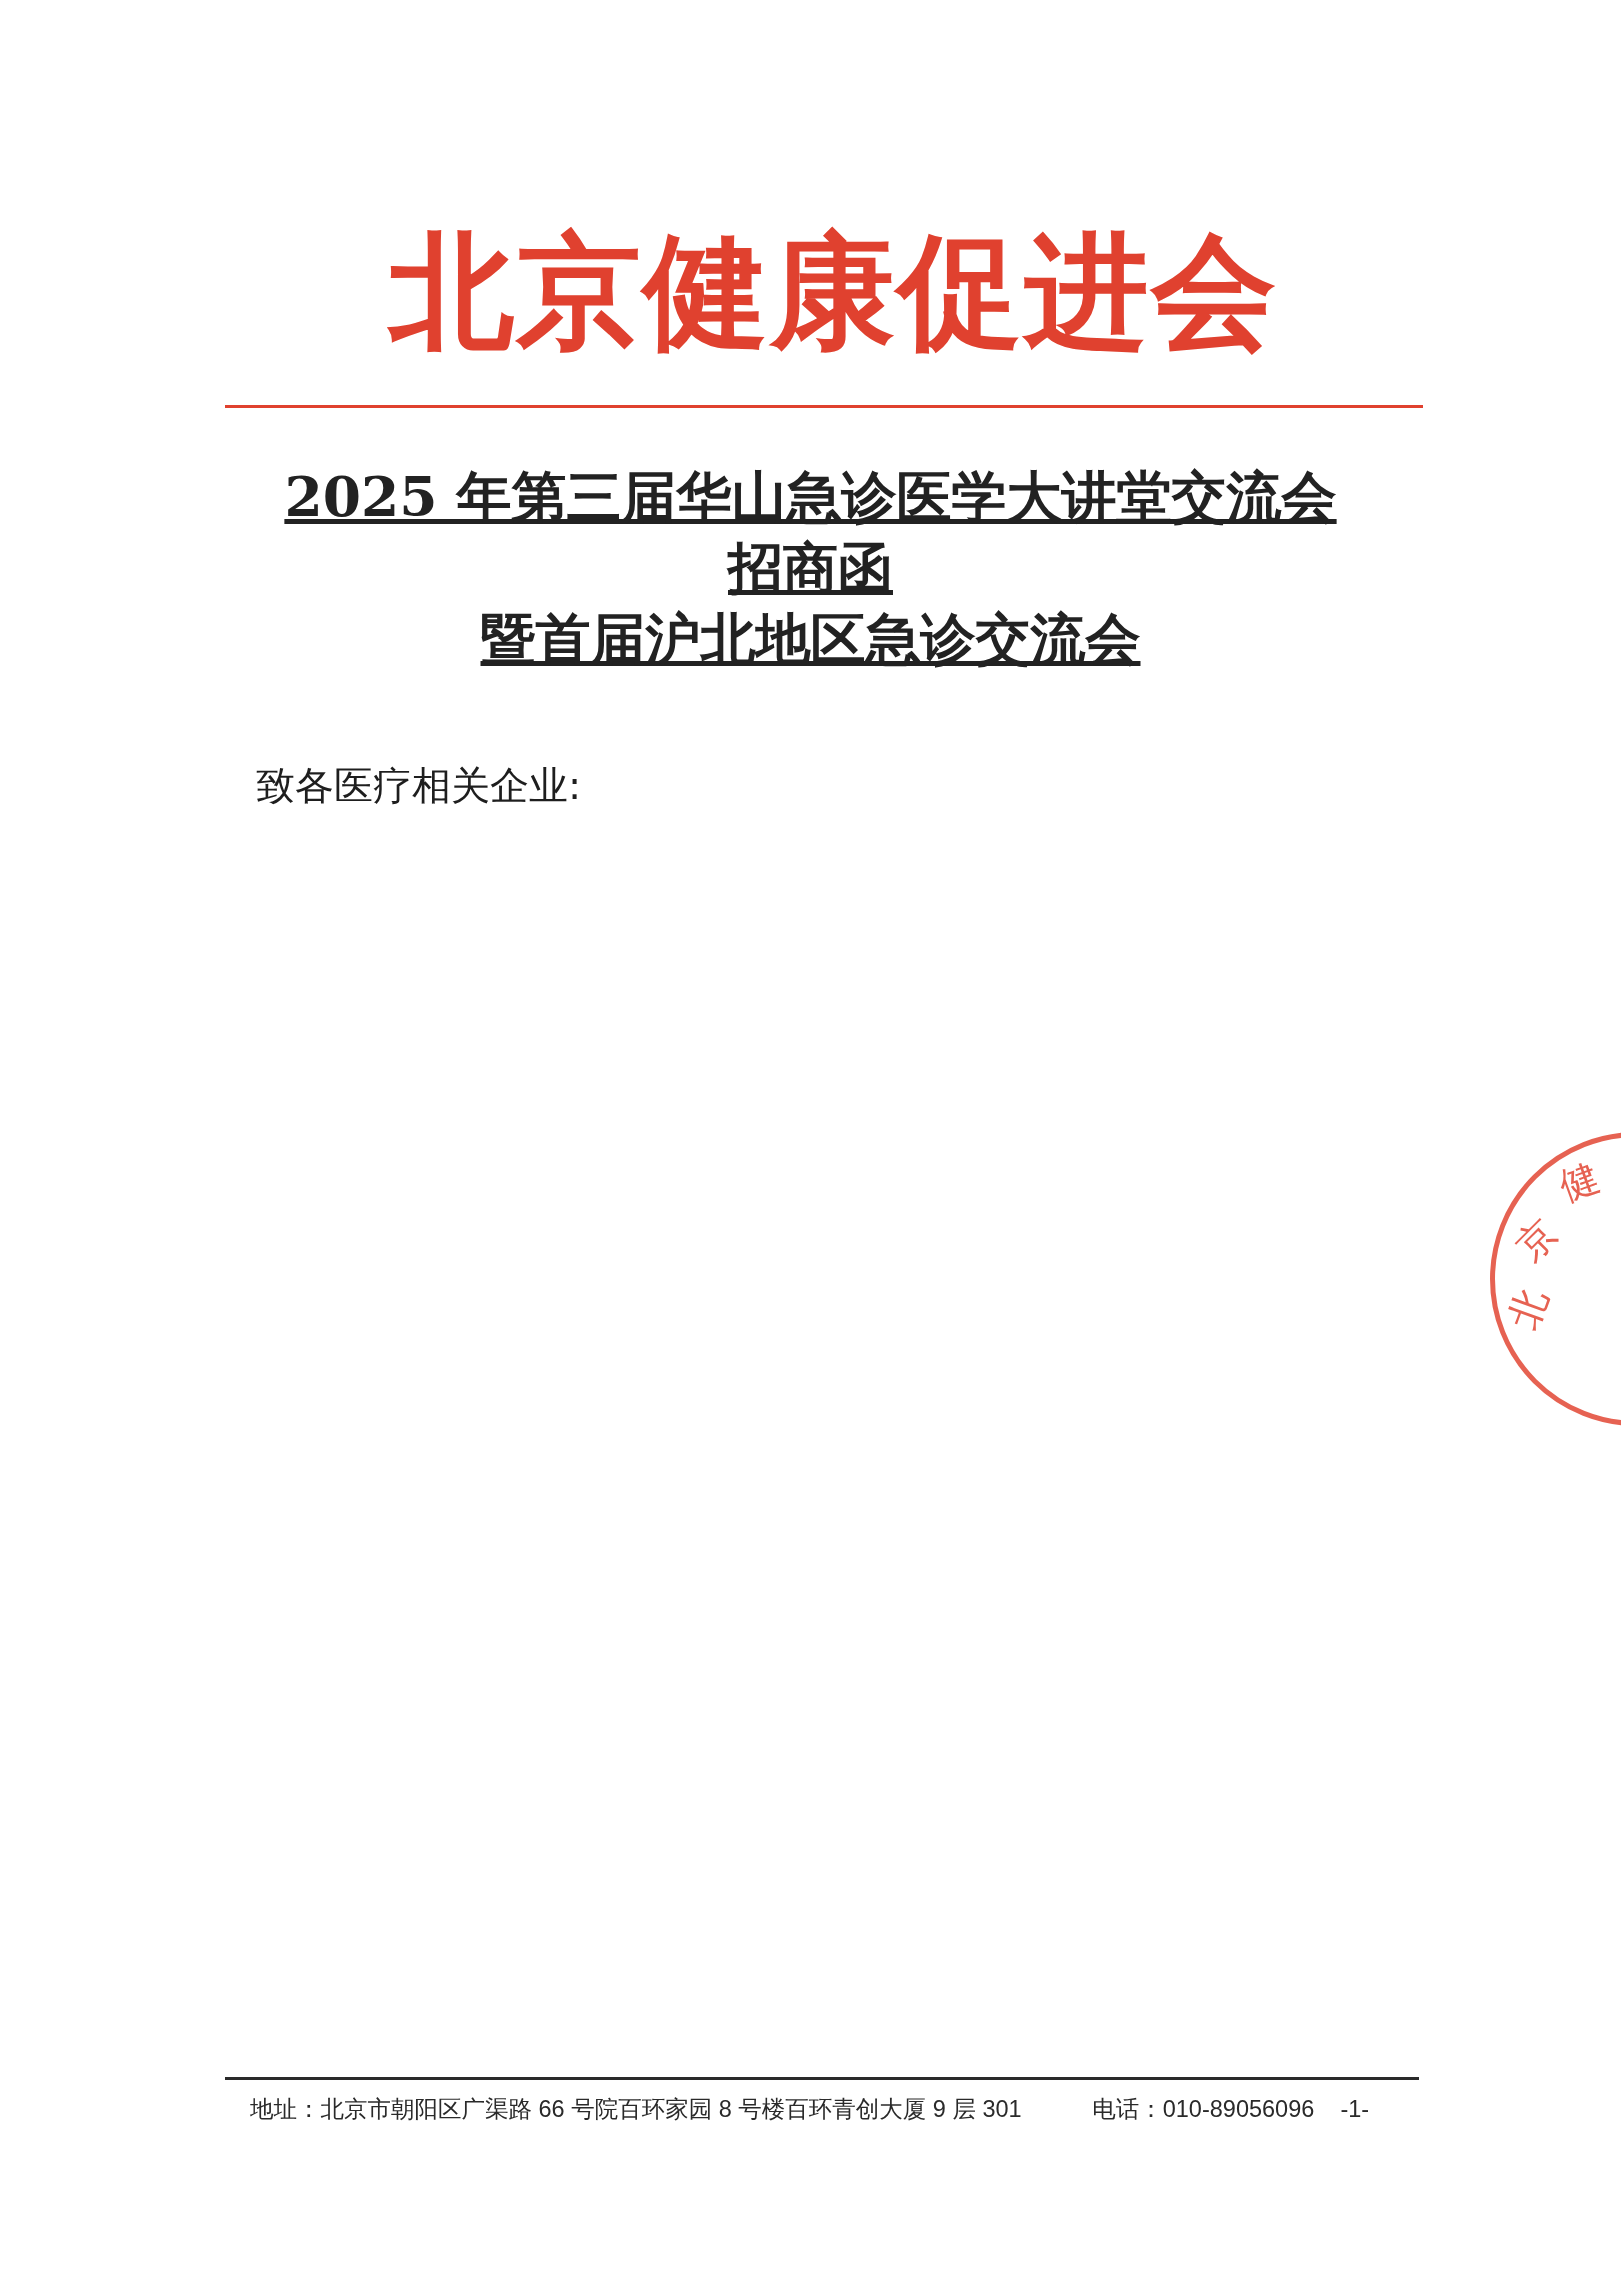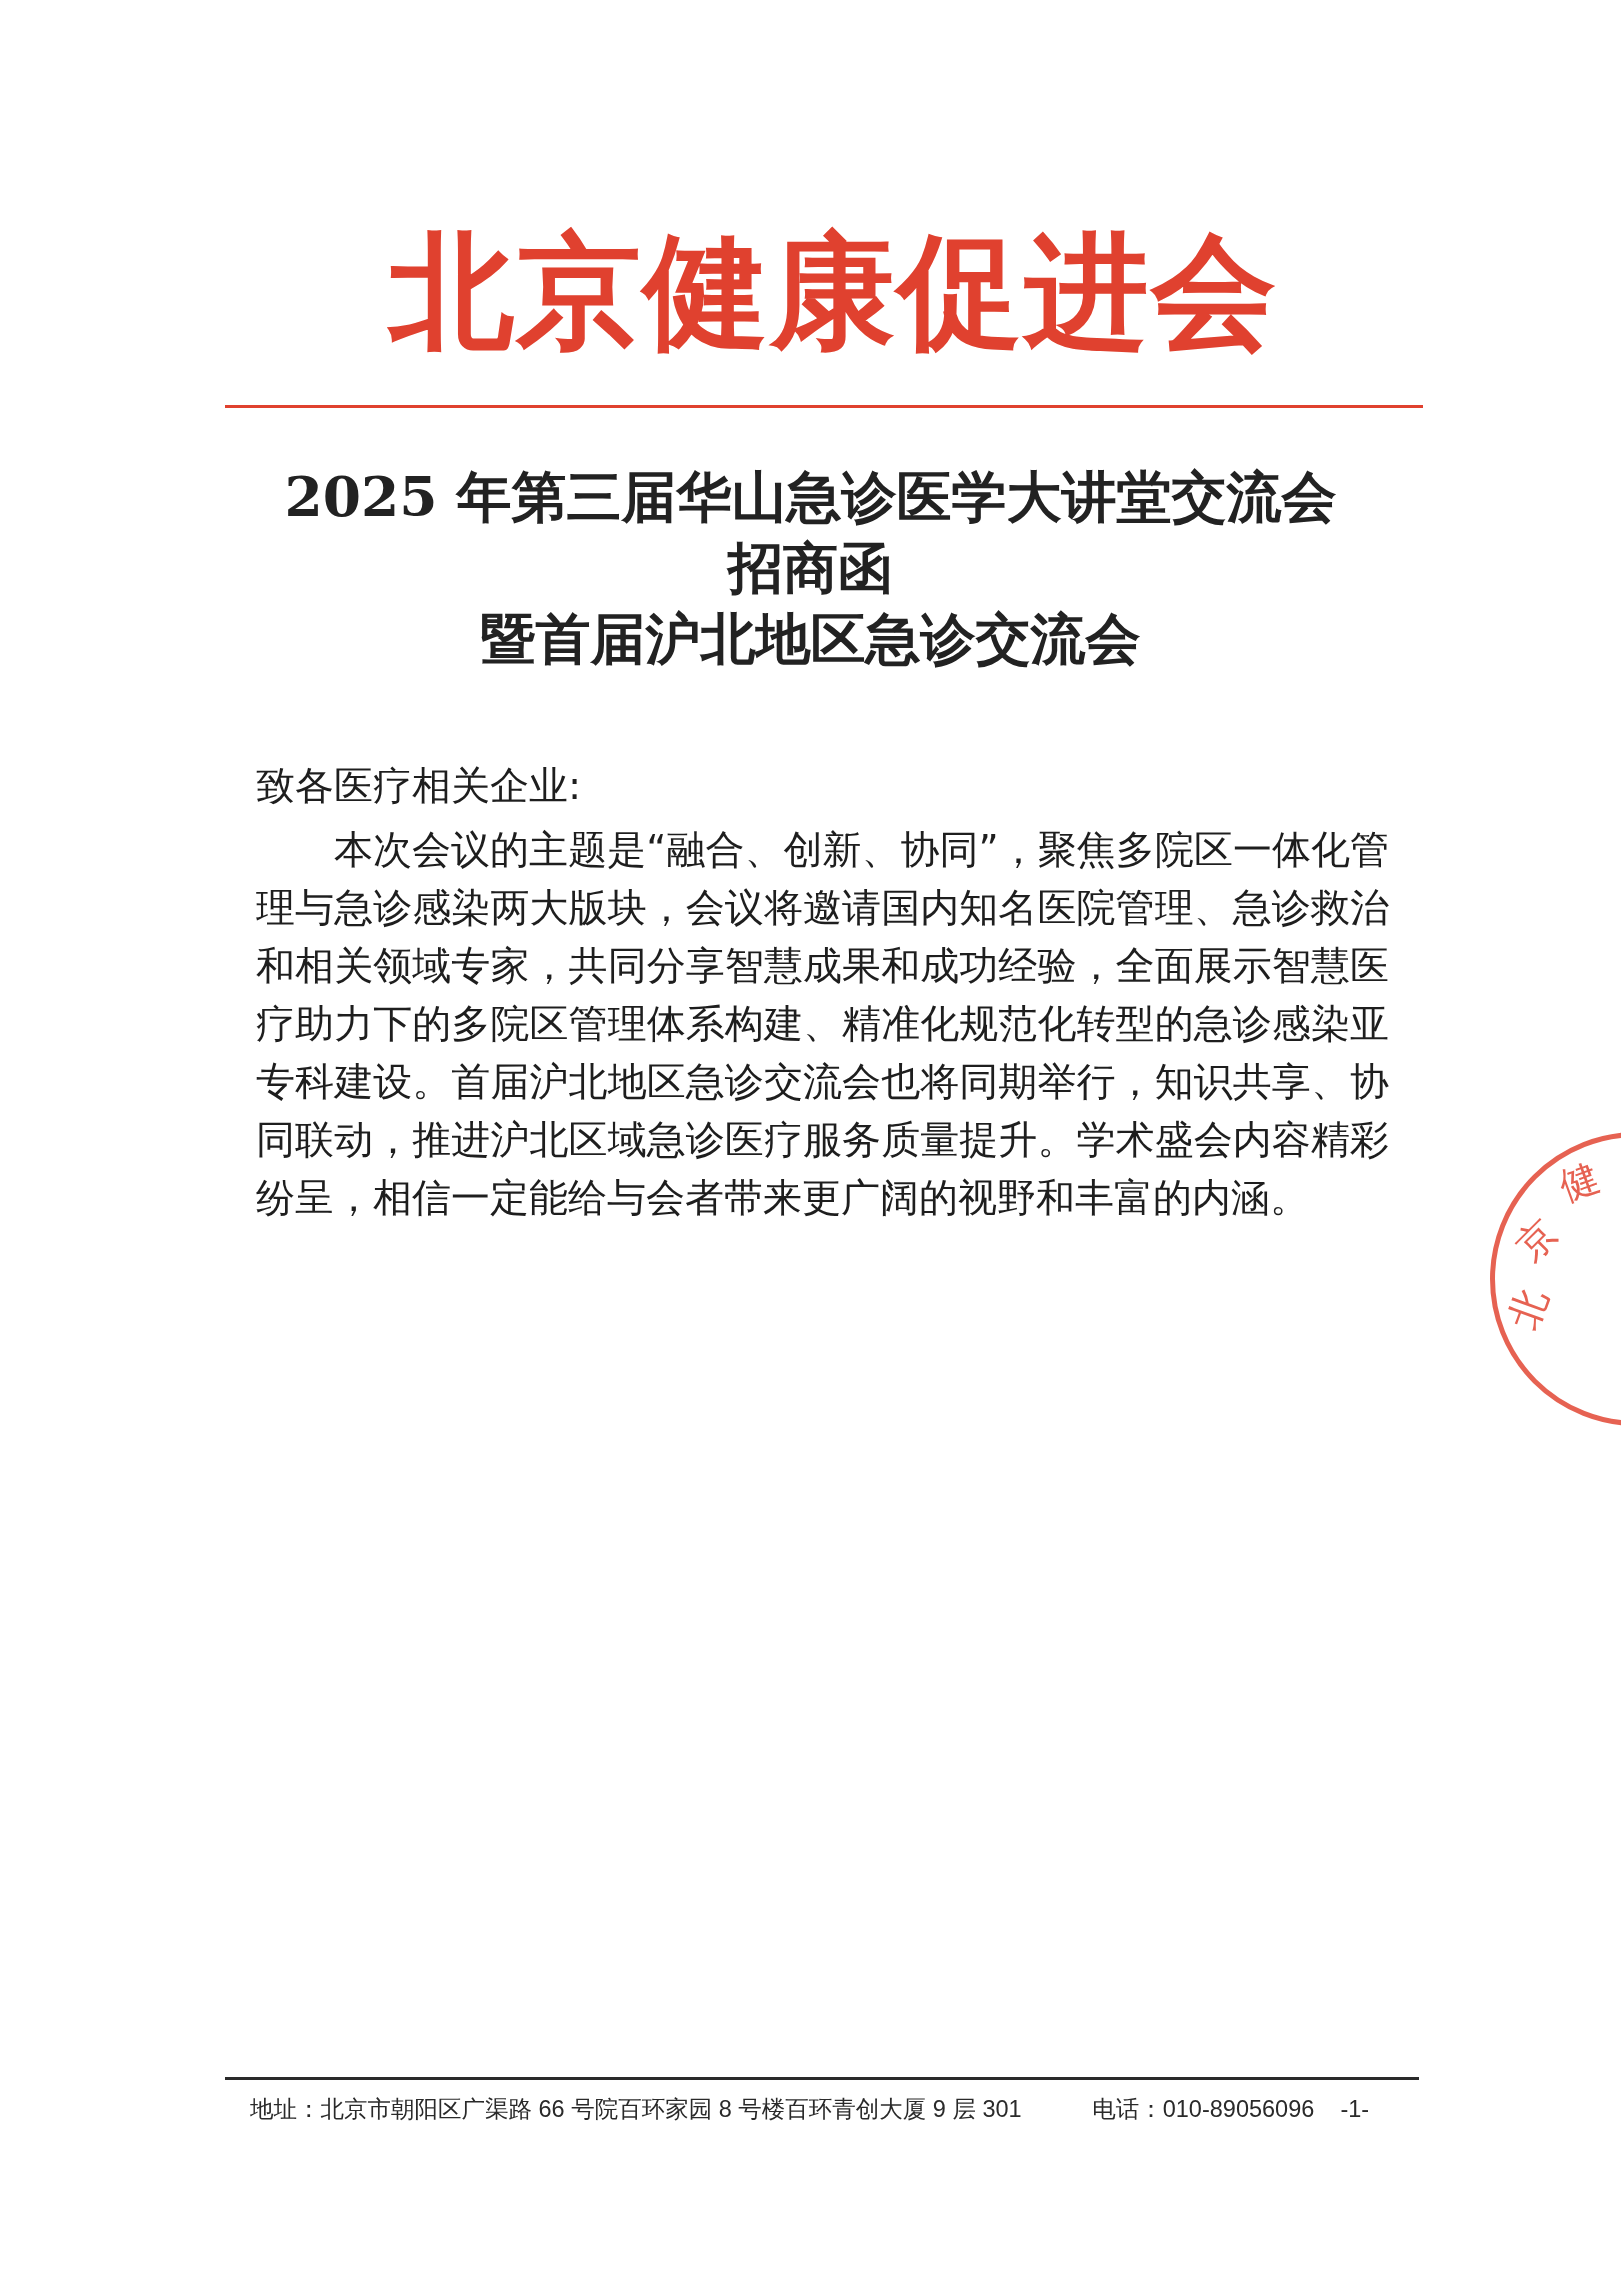--- a/index.html
+++ b/index.html
@@ -27,21 +27,21 @@
     }
     .title-block {
       position: absolute; left: 0; top: 461px; width: 1621px;
       text-align: center;
       font-family: "DejaVu Serif", "Liberation Serif", serif;
       font-weight: bold;
       font-size: 55px;
       line-height: 71px;
       color: #222;
     }
-    .title-line { display: block; }
+    .title-line { display: block; text-decoration: underline; }
     .body-text {
       position: absolute; left: 250px; top: 751px; width: 1145px;
       font-family: "DejaVu Sans", "Liberation Sans", sans-serif;
       font-size: 39px;
       line-height: 58px;
       color: #1e1e1e;
       text-align: justify;
       text-justify: inter-character;
     }
     .body-text p { margin: 6px; }
@@ -81,21 +81,20 @@
 <div class="red-rule"></div>
 
 <div class="title-block">
   <span class="title-line">2025 年第三届华山急诊医学大讲堂交流会</span>
   <span class="title-line">招商函</span>
   <span class="title-line">暨首届沪北地区急诊交流会</span>
 </div>
 
 <div class="body-text">
   <p>致各医疗相关企业:</p>
-  <p class="indent">本次会议的主题是“融合、创新、协同”，聚焦多院区一体化管理与急诊感染两大版块，会议将邀请国内知名医院管理、急诊救治和相关领域专家，共同分享智慧成果和成功经验，全面展示智慧医疗助力下的多院区管理体系构建、精准化规范化转型的急诊感染亚专科建设。首届沪北地区急诊交流会也将同期举行，知识共享、协同联动，推进沪北区域急诊医疗服务质量提升。学术盛会内容精彩纷呈，相信一定能给与会者带来更广阔的视野和丰富的内涵。</p>
 </div>
 
 <div class="stamp">
   <span class="stamp-char" style="left:13.7px; top:145px; transform:rotate(-70deg);">北</span>
   <span class="stamp-char" style="left:21.6px; top:76px; transform:rotate(-45deg);">京</span>
   <span class="stamp-char" style="left:65px; top:17.6px; transform:rotate(-20deg);">健</span>
 </div>
 
 <div class="footer-rule"></div>
 <div class="footer">

